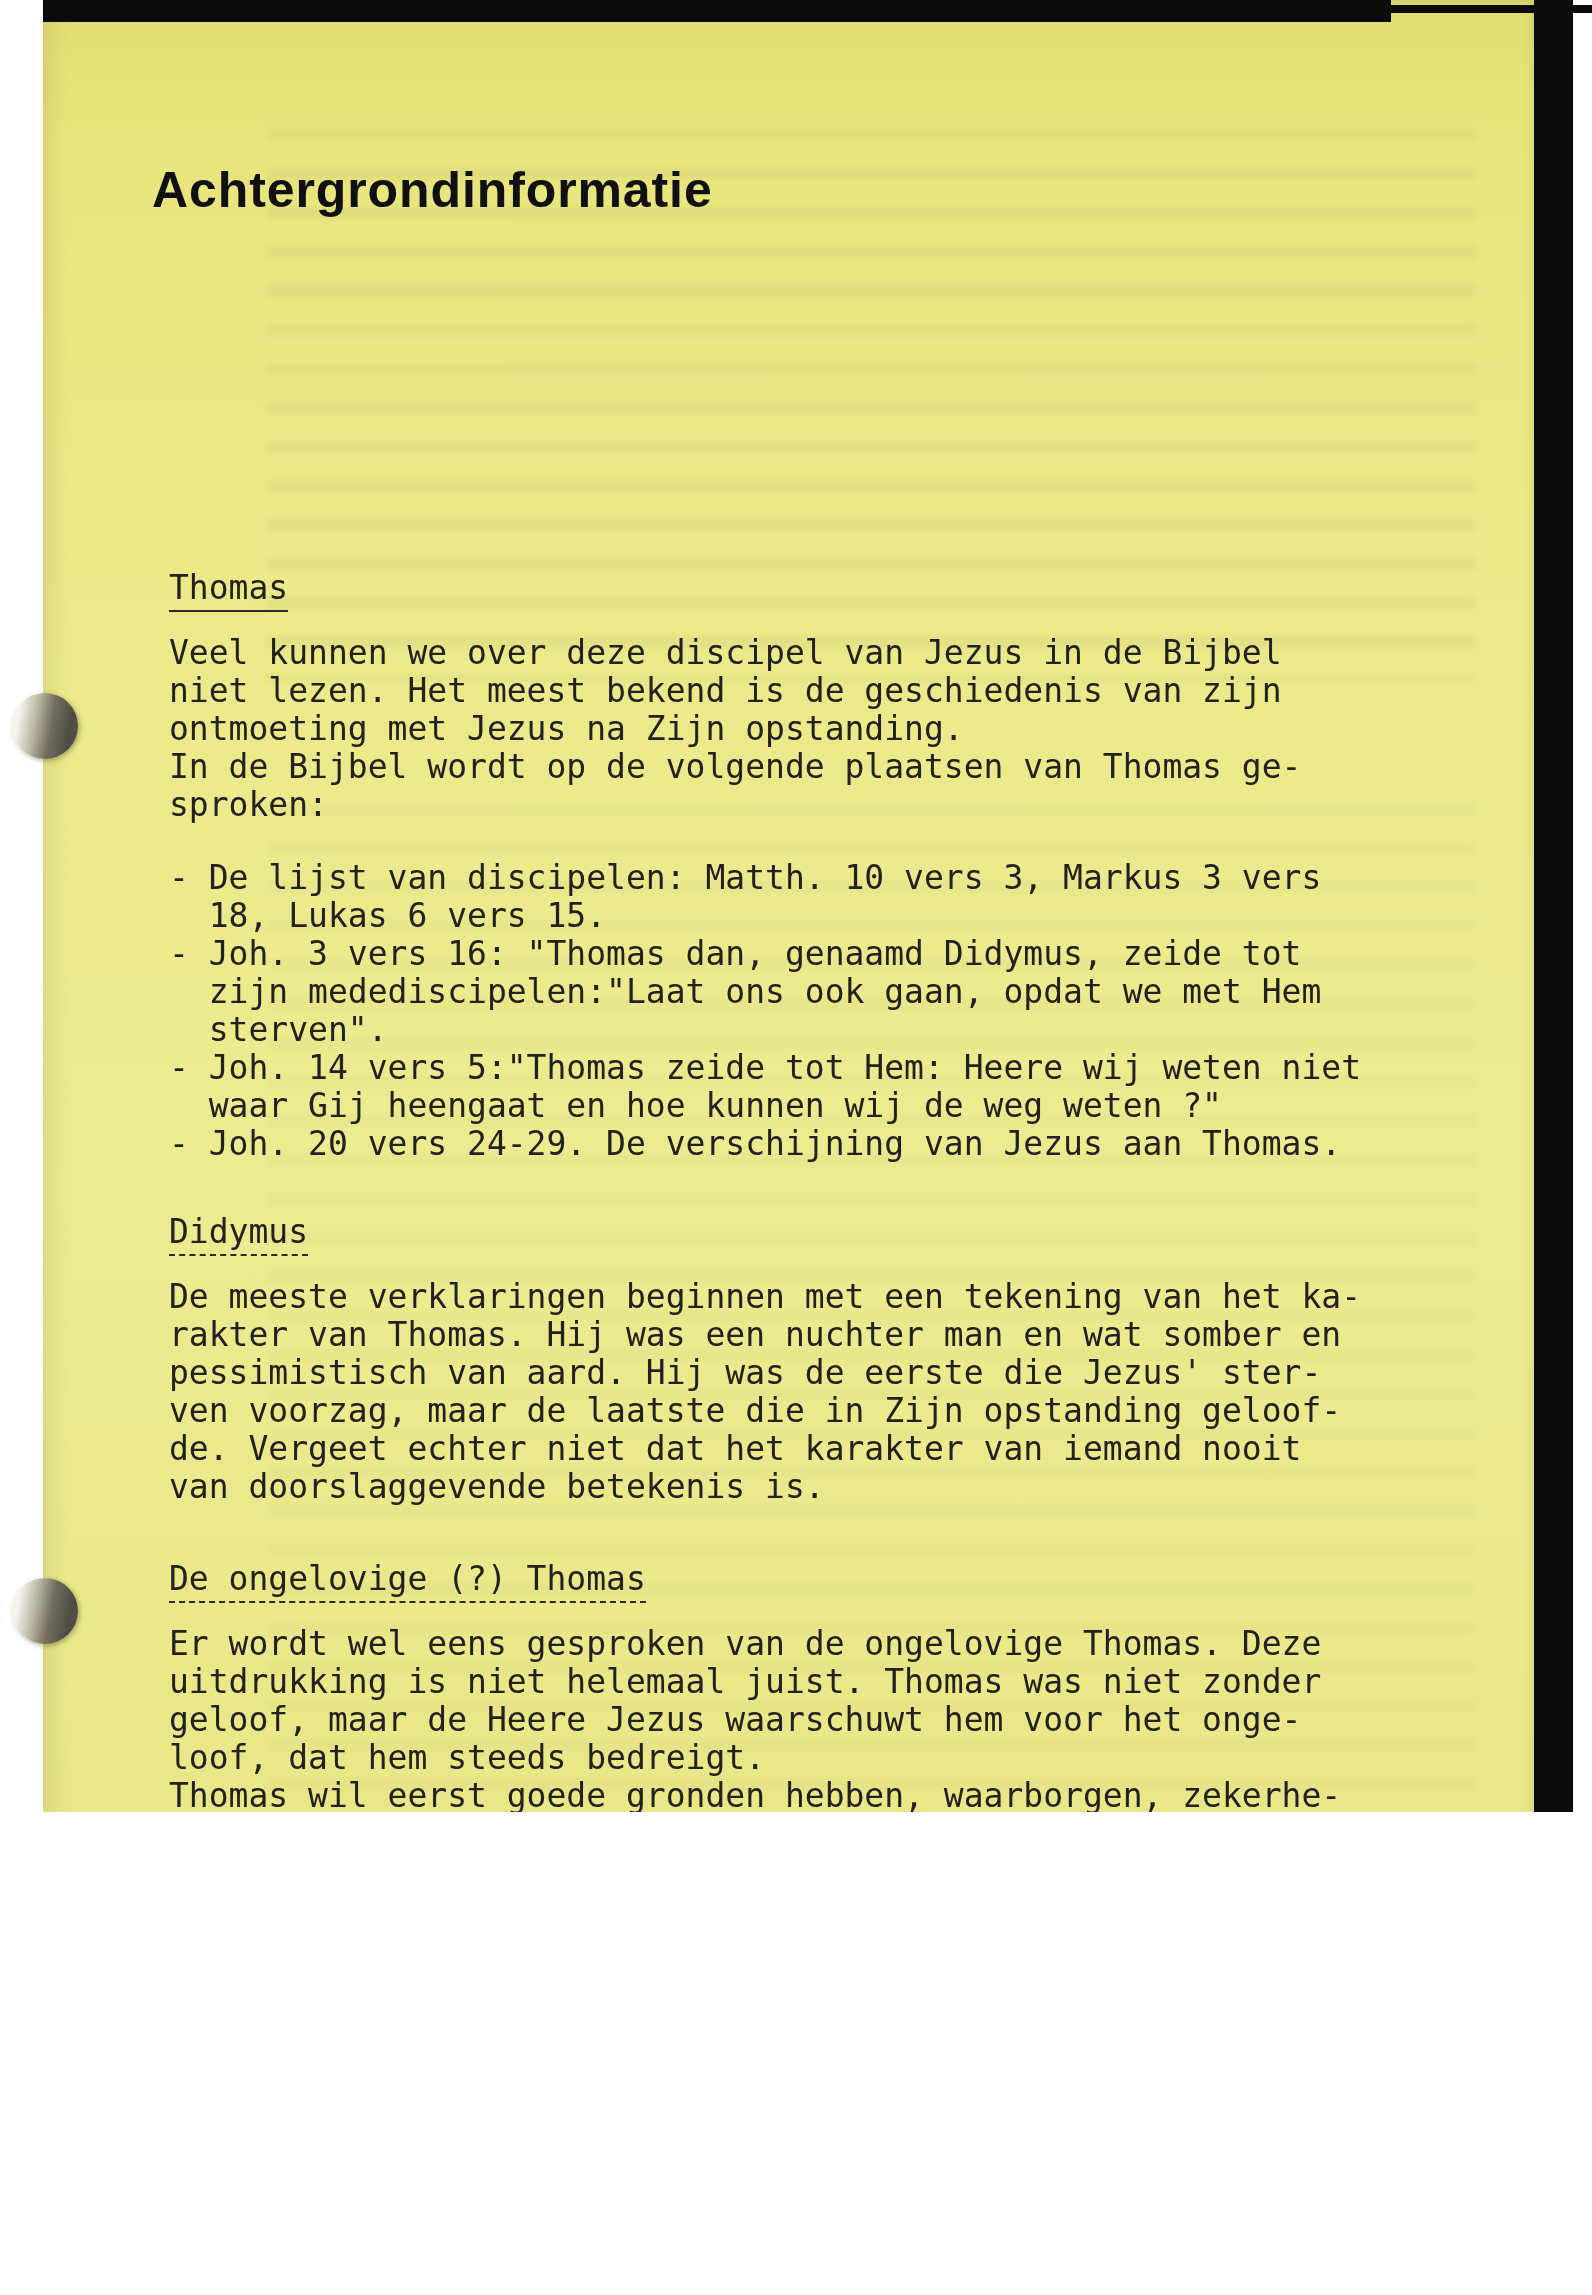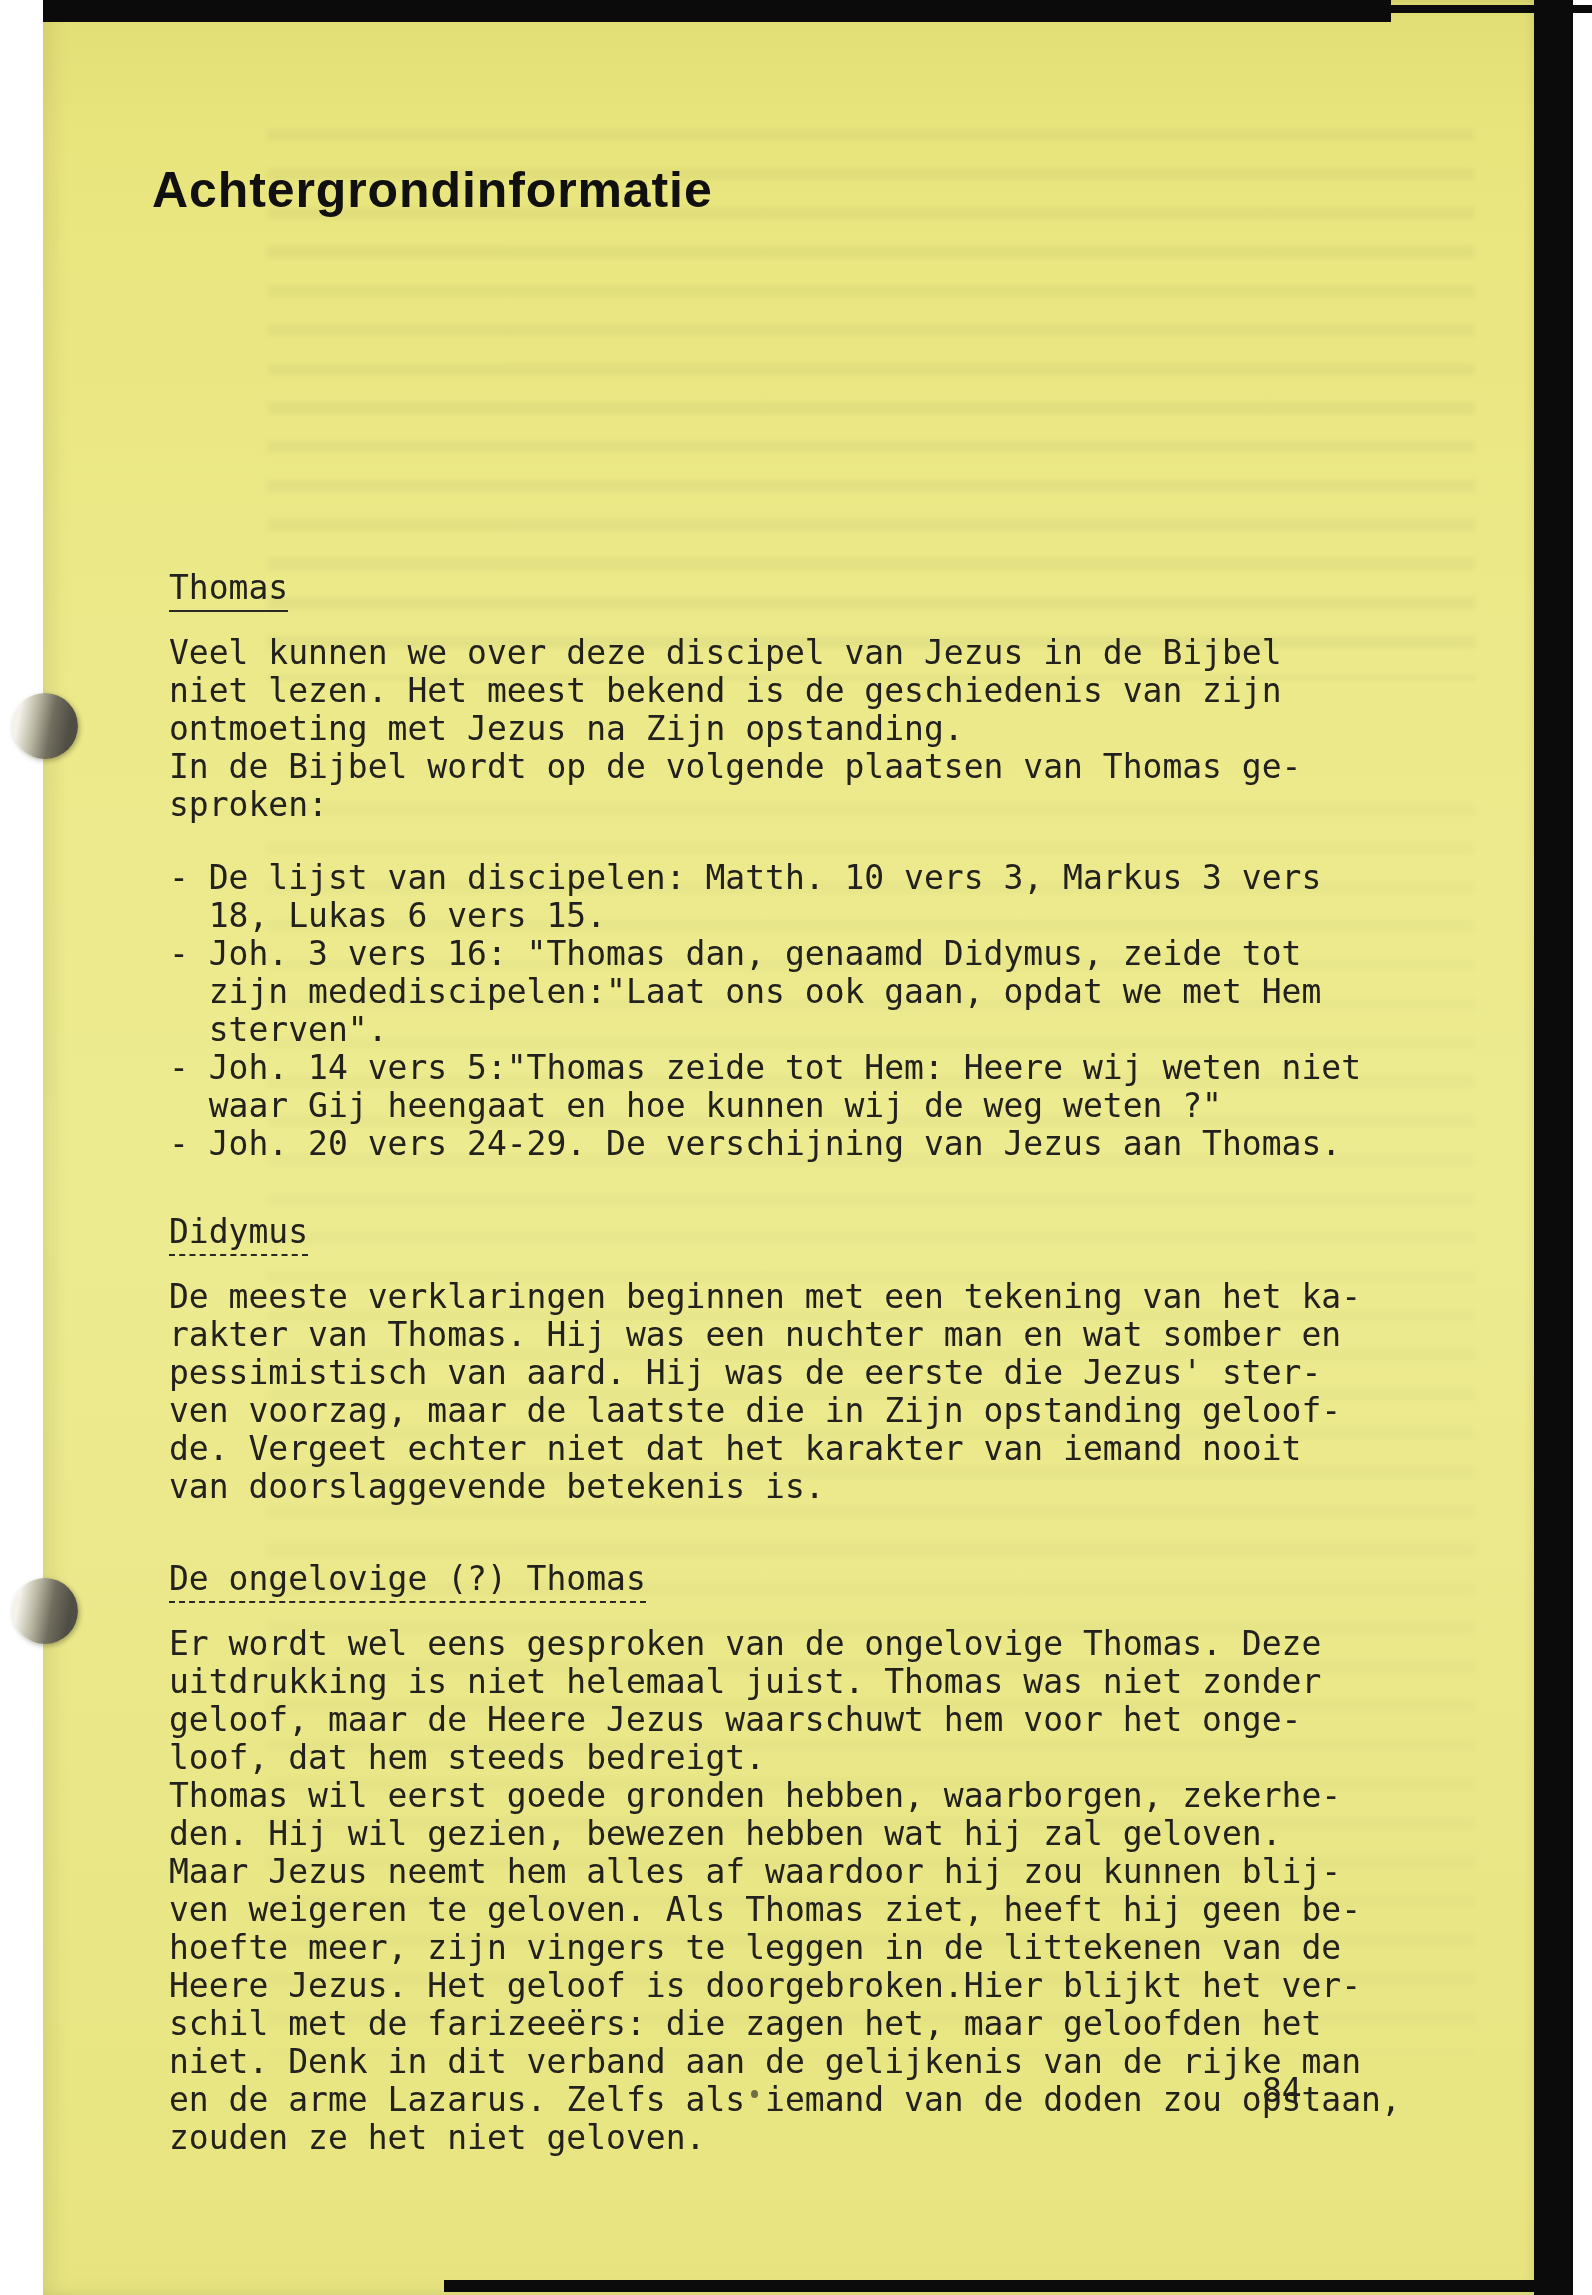--- a/index.html
+++ b/index.html
@@ -3,21 +3,21 @@
 <meta charset="utf-8">
 <style>
   html, body {
     margin: 0;
     padding: 0;
     background: #ffffff;
   }
   .canvas {
     position: relative;
     width: 1592px;
-    height: 2295px;
+    height: 1812px;
     background: #ffffff;
     overflow: hidden;
     font-family: "DejaVu Sans Mono", monospace;
   }
 
   
   .paper {
     position: absolute;
     left: 43px;
     top: 0;

